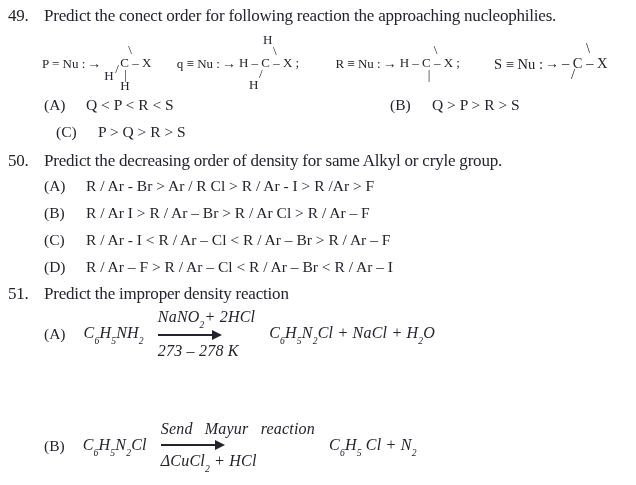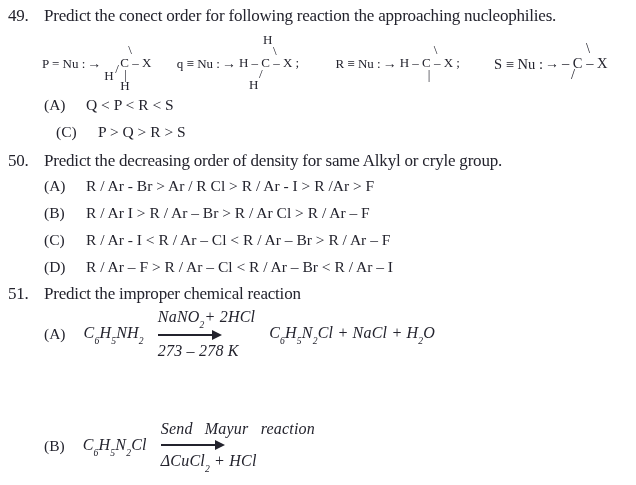--- a/index.html
+++ b/index.html
@@ -124,20 +124,23 @@
         <i class="tb">\</i>
         <b class="main">– C – X</b>
         <i class="lb">/</i>
       </span>
     </span>
   </div>
 
   <div class="opt" style="top:96px; left:44px">
     <span class="olabel">(A)</span><span>Q &lt; P &lt; R &lt; S</span>
   </div>
+  <div class="opt" style="top:96px; left:390px">
+    <span class="olabel">(B)</span><span>Q &gt; P &gt; R &gt; S</span>
+  </div>
   <div class="opt" style="top:123px; left:56px">
     <span class="olabel">(C)</span><span>P &gt; Q &gt; R &gt; S</span>
   </div>
 
   <div class="qrow" style="top:151px">
     <span class="qnum">50.</span><span class="qtext">Predict the decreasing order of density for same Alkyl or cryle group.</span>
   </div>
   <div class="opt" style="top:177px; left:44px">
     <span class="olabel">(A)</span><span>R / Ar - Br  &gt; Ar / R Cl  &gt; R / Ar - I &gt; R /Ar &gt; F</span>
   </div>
@@ -145,21 +148,21 @@
     <span class="olabel">(C)</span><span>R / Ar - I &lt; R / Ar – Cl  &lt;  R / Ar – Br &gt; R / Ar – F</span>
   </div>
   <div class="opt" style="top:204px; left:44px">
     <span class="olabel">(B)</span><span>R / Ar I &gt; R / Ar – Br  &gt; R / Ar Cl &gt; R / Ar – F</span>
   </div>
   <div class="opt" style="top:258px; left:44px">
     <span class="olabel">(D)</span><span>R / Ar – F &gt; R / Ar – Cl  &lt;  R / Ar – Br &lt; R / Ar – I</span>
   </div>
 
   <div class="qrow" style="top:284px">
-    <span class="qnum">51.</span><span class="qtext">Predict the improper chemical reaction</span>
+    <span class="qnum">51.</span><span class="qtext">Predict the improper density reaction</span>
   </div>
 
   <div class="reaction" style="top:308px">
     <span class="rlabel">(A)</span>
     <span class="chem">C<sub>6</sub>H<sub>5</sub>NH<sub>2</sub></span>
     <span class="ablock">
       <span class="above chem">NaNO<sub>2</sub>+   2HCl</span>
       <span class="rarrow"></span>
       <span class="below chem">273 – 278  K</span>
     </span>
@@ -167,15 +170,16 @@
   </div>
 
   <div class="reaction" style="top:420px">
     <span class="rlabel">(B)</span>
     <span class="chem">C<sub>6</sub>H<sub>5</sub>N<sub>2</sub>Cl</span>
     <span class="ablock">
       <span class="above chem wordsp">Send   Mayur   reaction</span>
       <span class="rarrow"></span>
       <span class="below chem">ΔCuCl<sub>2</sub> + HCl</span>
     </span>
+    <span class="chem">C<sub>6</sub>H<sub>5</sub>  Cl + N<sub>2</sub></span>
   </div>
 
 </div>
 
 </body></html>

